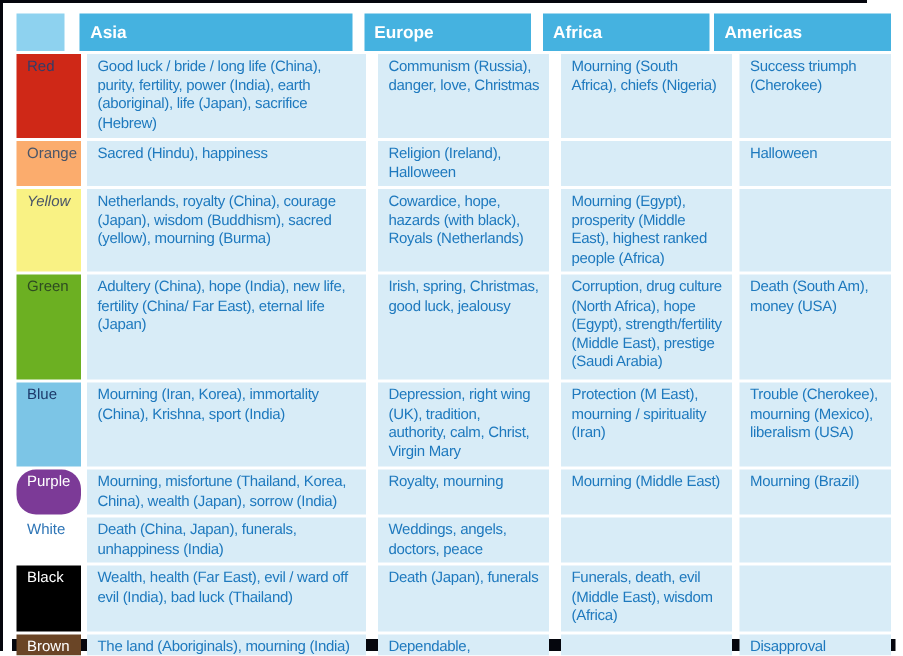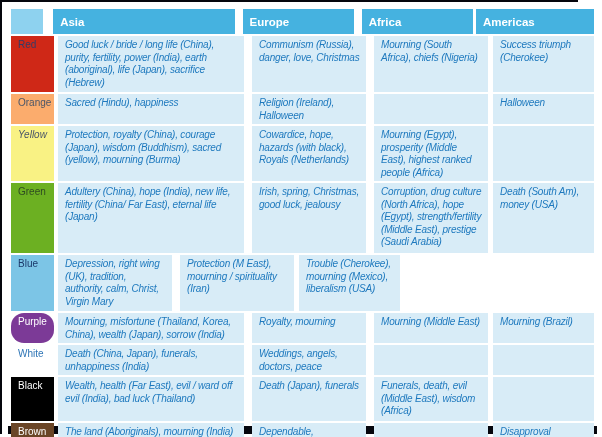--- a/index.html
+++ b/index.html
@@ -13,21 +13,21 @@
   .hcell{background:#45b2e0;color:#fff;font-weight:bold;font-size:11.5px;
          display:flex;align-items:center;padding-left:7px;box-sizing:border-box;height:25px;}
   .hc0{width:33px;margin-right:10px;background:#8ed2ef;padding-left:0;}
   .hc1{width:186px;margin-right:8px;}
   .hc2{width:114px;margin-right:8px;}
   .hc3{width:114px;margin-right:3px;}
   .hc4{width:121px;}
   .row{display:flex;margin-bottom:2px;}
   .sw{width:43px;margin-right:4px;font-size:10px;padding:3px 0 0 7px;box-sizing:border-box;}
   .cell{background:#d8ecf7;color:#1e79be;font-size:10px;line-height:12.5px;
-        letter-spacing:-0.2px;padding:3px 5px 2px 7px;box-sizing:border-box;font-style:italic;}
+        letter-spacing:-0.2px;padding:3px 5px 2px 7px;box-sizing:border-box;}
   .c1{width:186px;margin-right:8px;}
   .c2{width:114px;margin-right:8px;}
   .c3{width:114px;margin-right:5px;}
   .c4{width:101px;margin-right:0;}
   .r-red{min-height:56px;}
   .r-orange{min-height:21px;}
   .r-yellow{min-height:45px;}
   .r-green{min-height:70px;}
   .r-blue{min-height:56px;}
   .r-purple{min-height:28px;}
@@ -70,40 +70,41 @@
       <div class="cell c1">Sacred (Hindu), happiness</div>
       <div class="cell c2">Religion (Ireland), Halloween</div>
       <div class="cell c3"></div>
       <div class="cell c4">Halloween</div>
     </div>
 
     <div class="row r-yellow">
       <div class="sw" style="background: rgb(249, 242, 132); color: rgb(74, 85, 104); font-style: italic;">
         <span>Yellow</span>
       </div>
-      <div class="cell c1">Protection, royalty (China), courage (Japan), wisdom (Buddhism), sacred (yellow), mourning (Burma)</div>
+      <div class="cell c1">Netherlands, royalty (China), courage (Japan), wisdom (Buddhism), sacred (yellow), mourning (Burma)</div>
       <div class="cell c2">Cowardice, hope, hazards (with black), Royals (Netherlands)</div>
       <div class="cell c3">Mourning (Egypt), prosperity (Middle East), highest ranked people (Africa)</div>
       <div class="cell c4"></div>
     </div>
 
     <div class="row r-green">
       <div class="sw" style="background: rgb(108, 176, 34); color: rgb(46, 75, 33);">
         <span>Green</span>
       </div>
       <div class="cell c1">Adultery (China), hope (India), new life, fertility (China/ Far East), eternal life (Japan)</div>
       <div class="cell c2">Irish, spring, Christmas, good luck, jealousy</div>
       <div class="cell c3">Corruption, drug culture (North Africa), hope (Egypt), strength/fertility (Middle East), prestige (Saudi Arabia)</div>
       <div class="cell c4">Death (South Am), money (USA)</div>
     </div>
 
     <div class="row r-blue">
       <div class="sw" style="background: rgb(124, 197, 230); color: rgb(28, 58, 107);">
         <span>Blue</span>
       </div>
+      <div class="cell c1">Mourning (Iran, Korea), immortality (China), Krishna, sport (India)</div>
       <div class="cell c2">Depression, right wing (UK), tradition, authority, calm, Christ, Virgin Mary</div>
       <div class="cell c3">Protection (M East), mourning / spirituality (Iran)</div>
       <div class="cell c4">Trouble (Cherokee), mourning (Mexico), liberalism (USA)</div>
     </div>
 
     <div class="row r-purple">
       <div class="sw" style="background: rgb(124, 58, 151); color: rgb(255, 255, 255); border-radius: 13px;">
         <span>Purple</span>
       </div>
       <div class="cell c1">Mourning, misfortune (Thailand, Korea, China), wealth (Japan), sorrow (India)</div>

